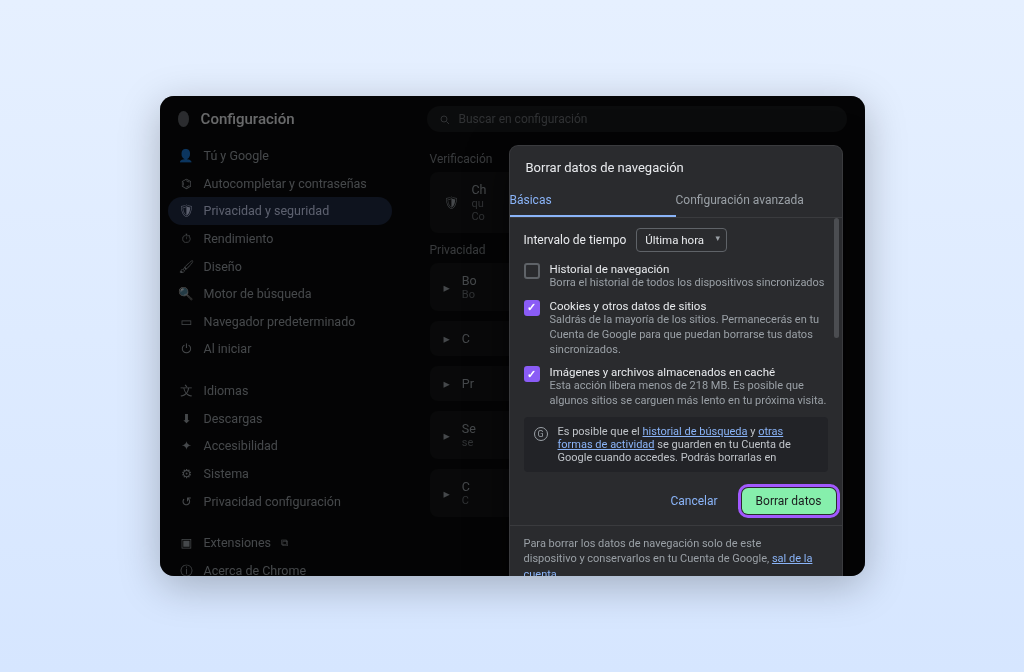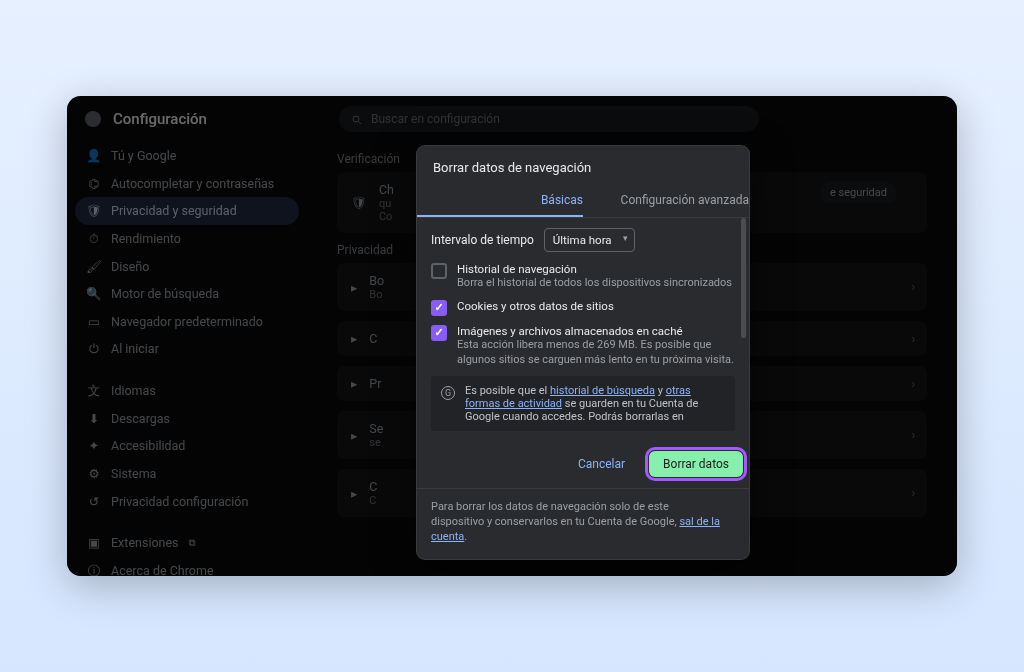--- a/index.html
+++ b/index.html
@@ -3,21 +3,21 @@
 <meta charset="utf-8">
 <style>
   * { box-sizing: border-box; margin: 0; padding: 0; font-family: "Segoe UI", Roboto, Arial, sans-serif; }
   body {
     width: 1024px; height: 672px;
     background: linear-gradient(180deg, #e6f0ff 0%, #d6e6ff 100%);
     display: flex; align-items: center; justify-content: center;
     overflow: hidden;
   }
   .window {
-    width: 890px; height: 480px;
+    width: 705px; height: 480px;
     background: #0b0b0c;
     border-radius: 14px;
     box-shadow: 0 10px 40px rgba(0,0,0,.25);
     position: relative;
     overflow: hidden;
     color: #e8eaed;
   }
   .dim-overlay {
     position: absolute; inset: 0;
     background: rgba(0,0,0,.55);
@@ -79,21 +79,21 @@
     left: 350px; top: 50px;
     width: 332px;
     background:#2a2b2e;
     border-radius:8px;
     box-shadow: 0 0 0 1px #3a3b3e, 0 12px 40px rgba(0,0,0,.6);
     color:#e8eaed;
     font-size:12px;
   }
   .modal-title { padding:14px 16px 10px 16px; font-size:13px; color:#e8eaed;}
   .tabs { display:flex; border-bottom:1px solid #3a3b3e; font-size:12px;}
-  .tab { flex:1; text-align:right; padding:8px 0; color:#9aa0a6; cursor:pointer;}
+  .tab { flex:1; text-align:left; padding:8px 0; color:#9aa0a6; cursor:pointer;}
   .tab.active { color:#8ab4f8; border-bottom:2px solid #8ab4f8; }
   .modal-body { padding:10px 14px; max-height:260px; overflow:hidden; position:relative;}
   .scroll-track { position:absolute; right:2px; top:0; bottom:0; width:6px; }
   .scroll-thumb { position:absolute; right:1px; top:0; width:5px; height:120px; background:#4b4d51; border-radius:3px;}
   .row { display:flex; align-items:center; gap:10px; margin-bottom:10px;}
   .select {
     background:#2a2b2e; border:1px solid #5f6368;
     color:#e8eaed; font-size:11.5px;
     padding:4px 22px 4px 8px; border-radius:4px;
     position:relative;
@@ -302,27 +302,28 @@
             <div class="check empty"></div>
     <div class="txt">
       <div class="h">Historial de navegación</div>
       <div class="d">Borra el historial de todos los dispositivos sincronizados</div>
     </div>
           </div>
           <div class="opt">
             <div class="check checked"></div>
     <div class="txt">
       <div class="h">Cookies y otros datos de sitios</div>
+      <div class="d">Saldrás de la mayoría de los sitios. Permanecerás en tu Cuenta de Google para que puedan borrarse tus datos sincronizados.</div>
     </div>
           </div>
           <div class="opt">
             <div class="check checked"></div>
     <div class="txt">
       <div class="h">Imágenes y archivos almacenados en caché</div>
-      <div class="d">Esta acción libera menos de 269 MB. Es posible que algunos sitios se carguen más lento en tu próxima visita.</div>
+      <div class="d">Esta acción libera menos de 218 MB. Es posible que algunos sitios se carguen más lento en tu próxima visita.</div>
     </div>
           </div>
         </div>
       <div class="info-box">
         <span class="g-logo">G</span>
         <div>
           <span>Es posible que el </span><a href="#">historial de búsqueda</a><span> y </span><a href="#">otras formas de actividad</a><span> se guarden en tu Cuenta de Google cuando accedes. Podrás borrarlas en</span>
         </div>
       </div>
       <div class="scroll-track">

